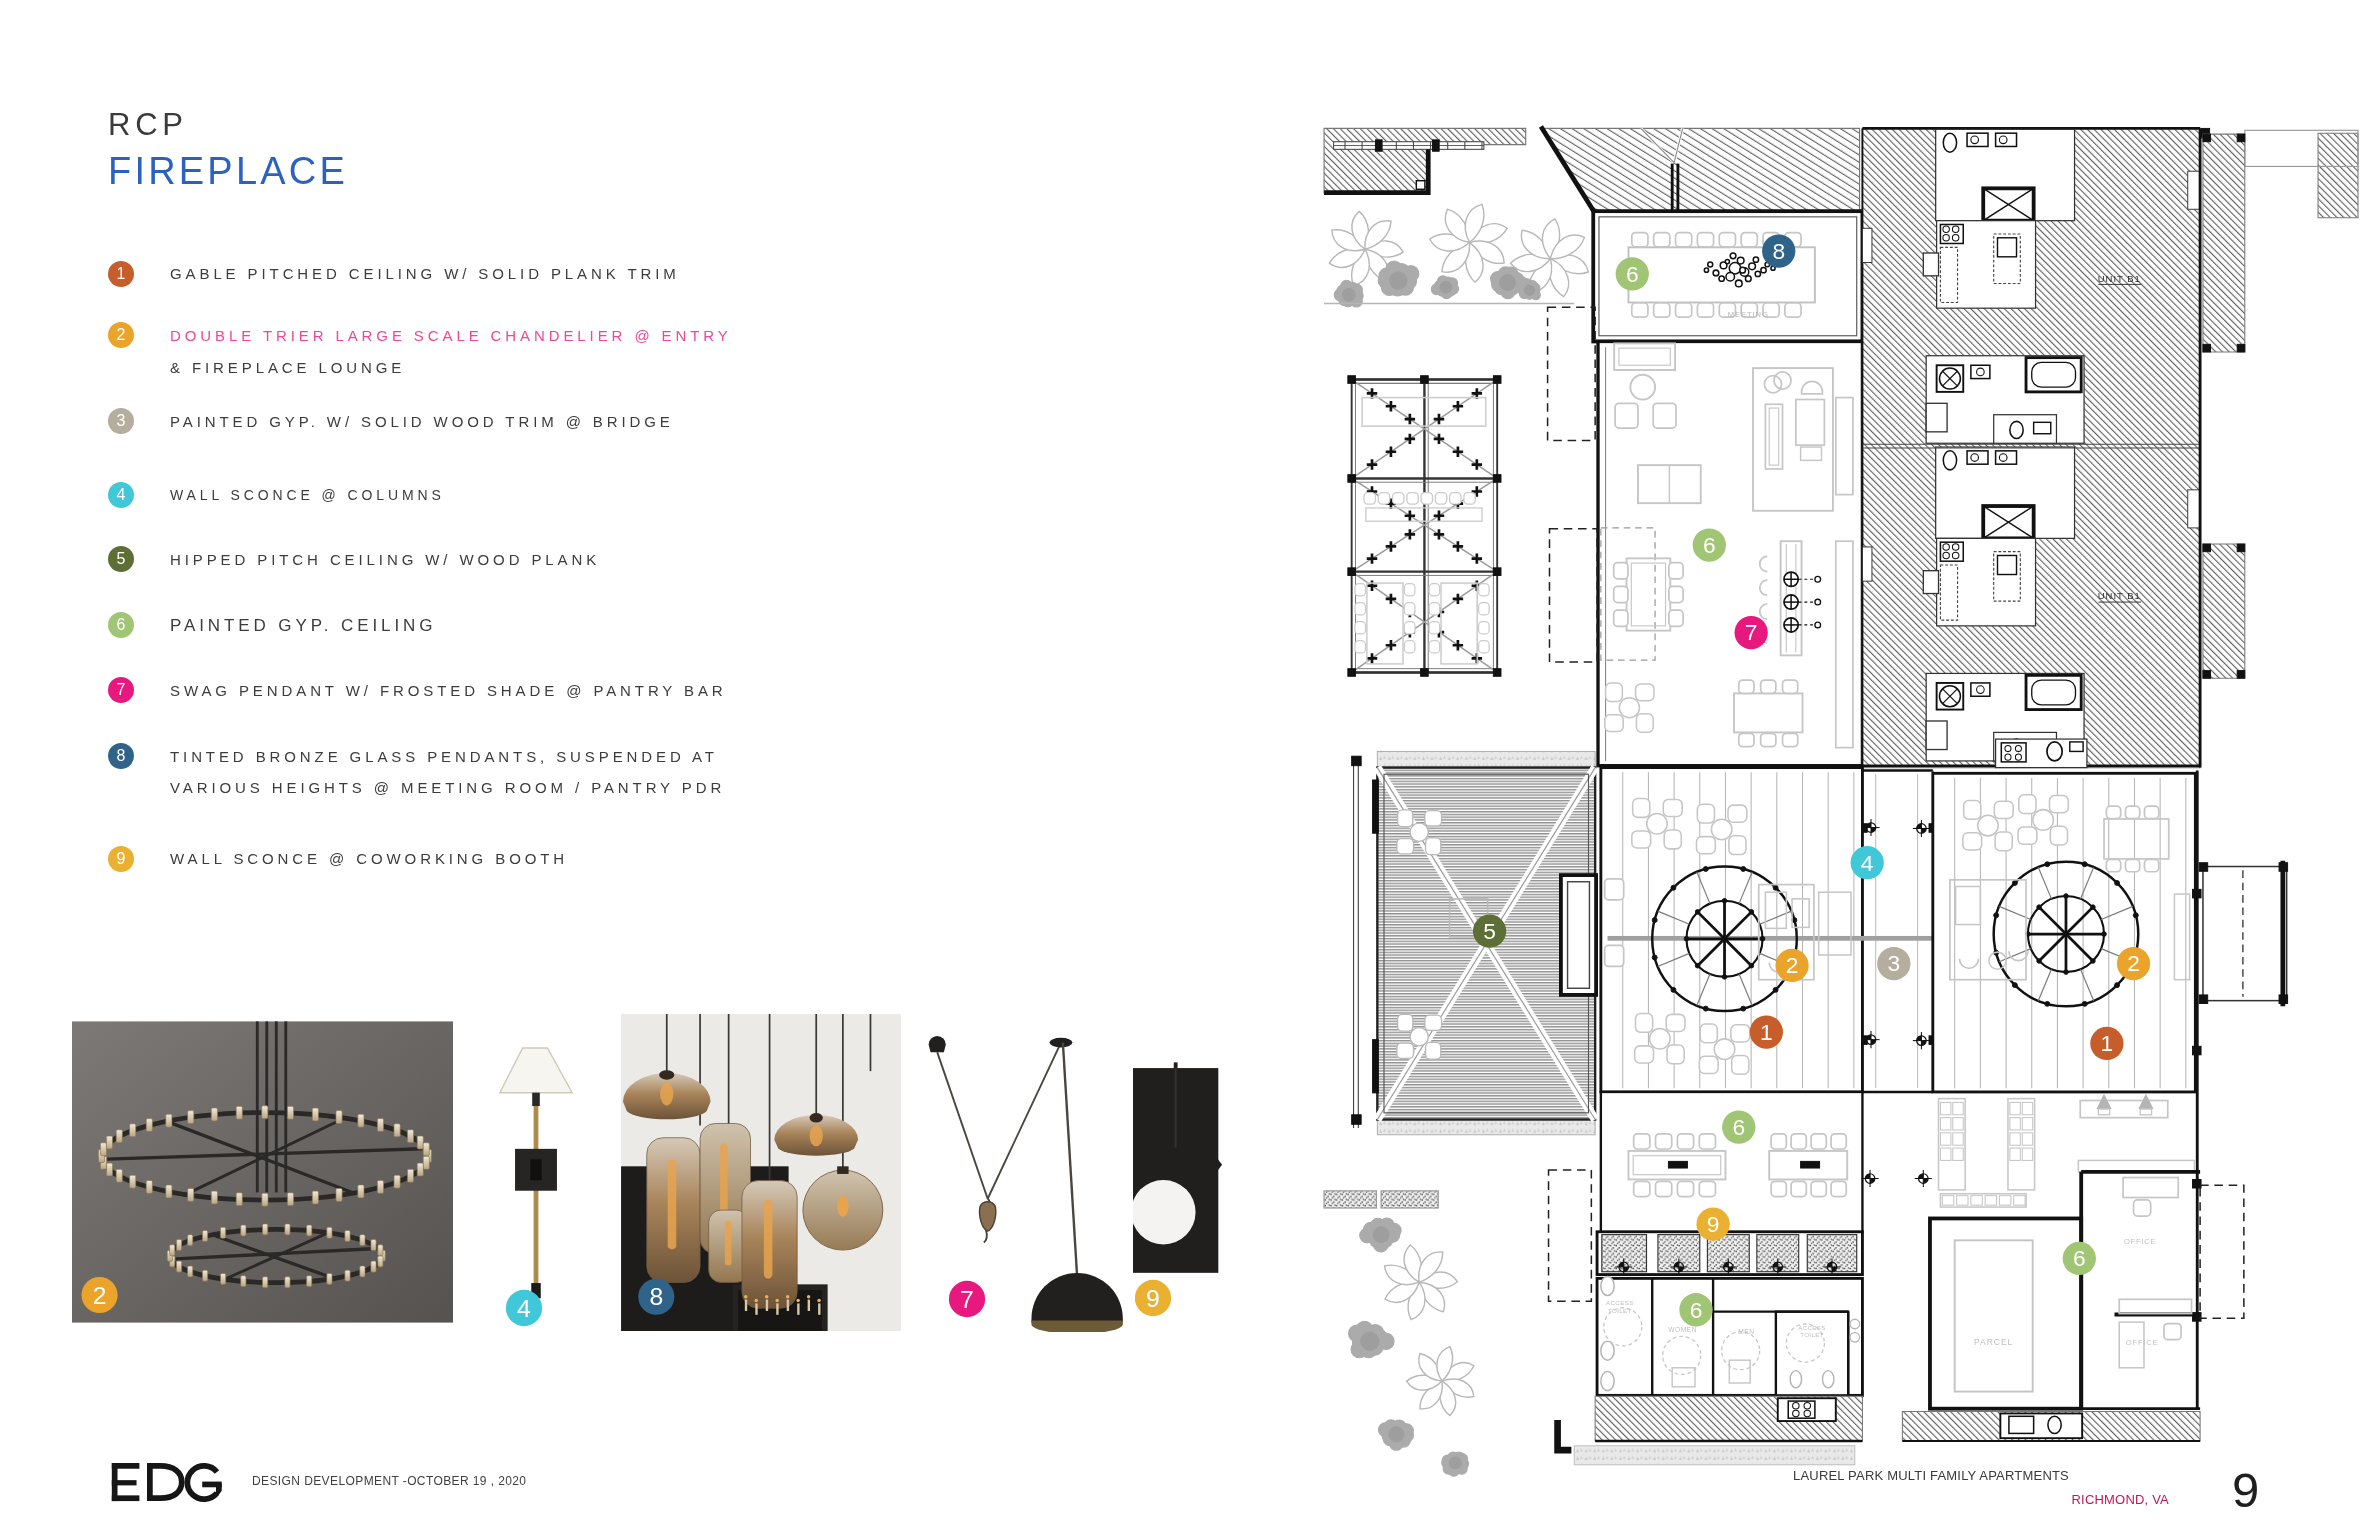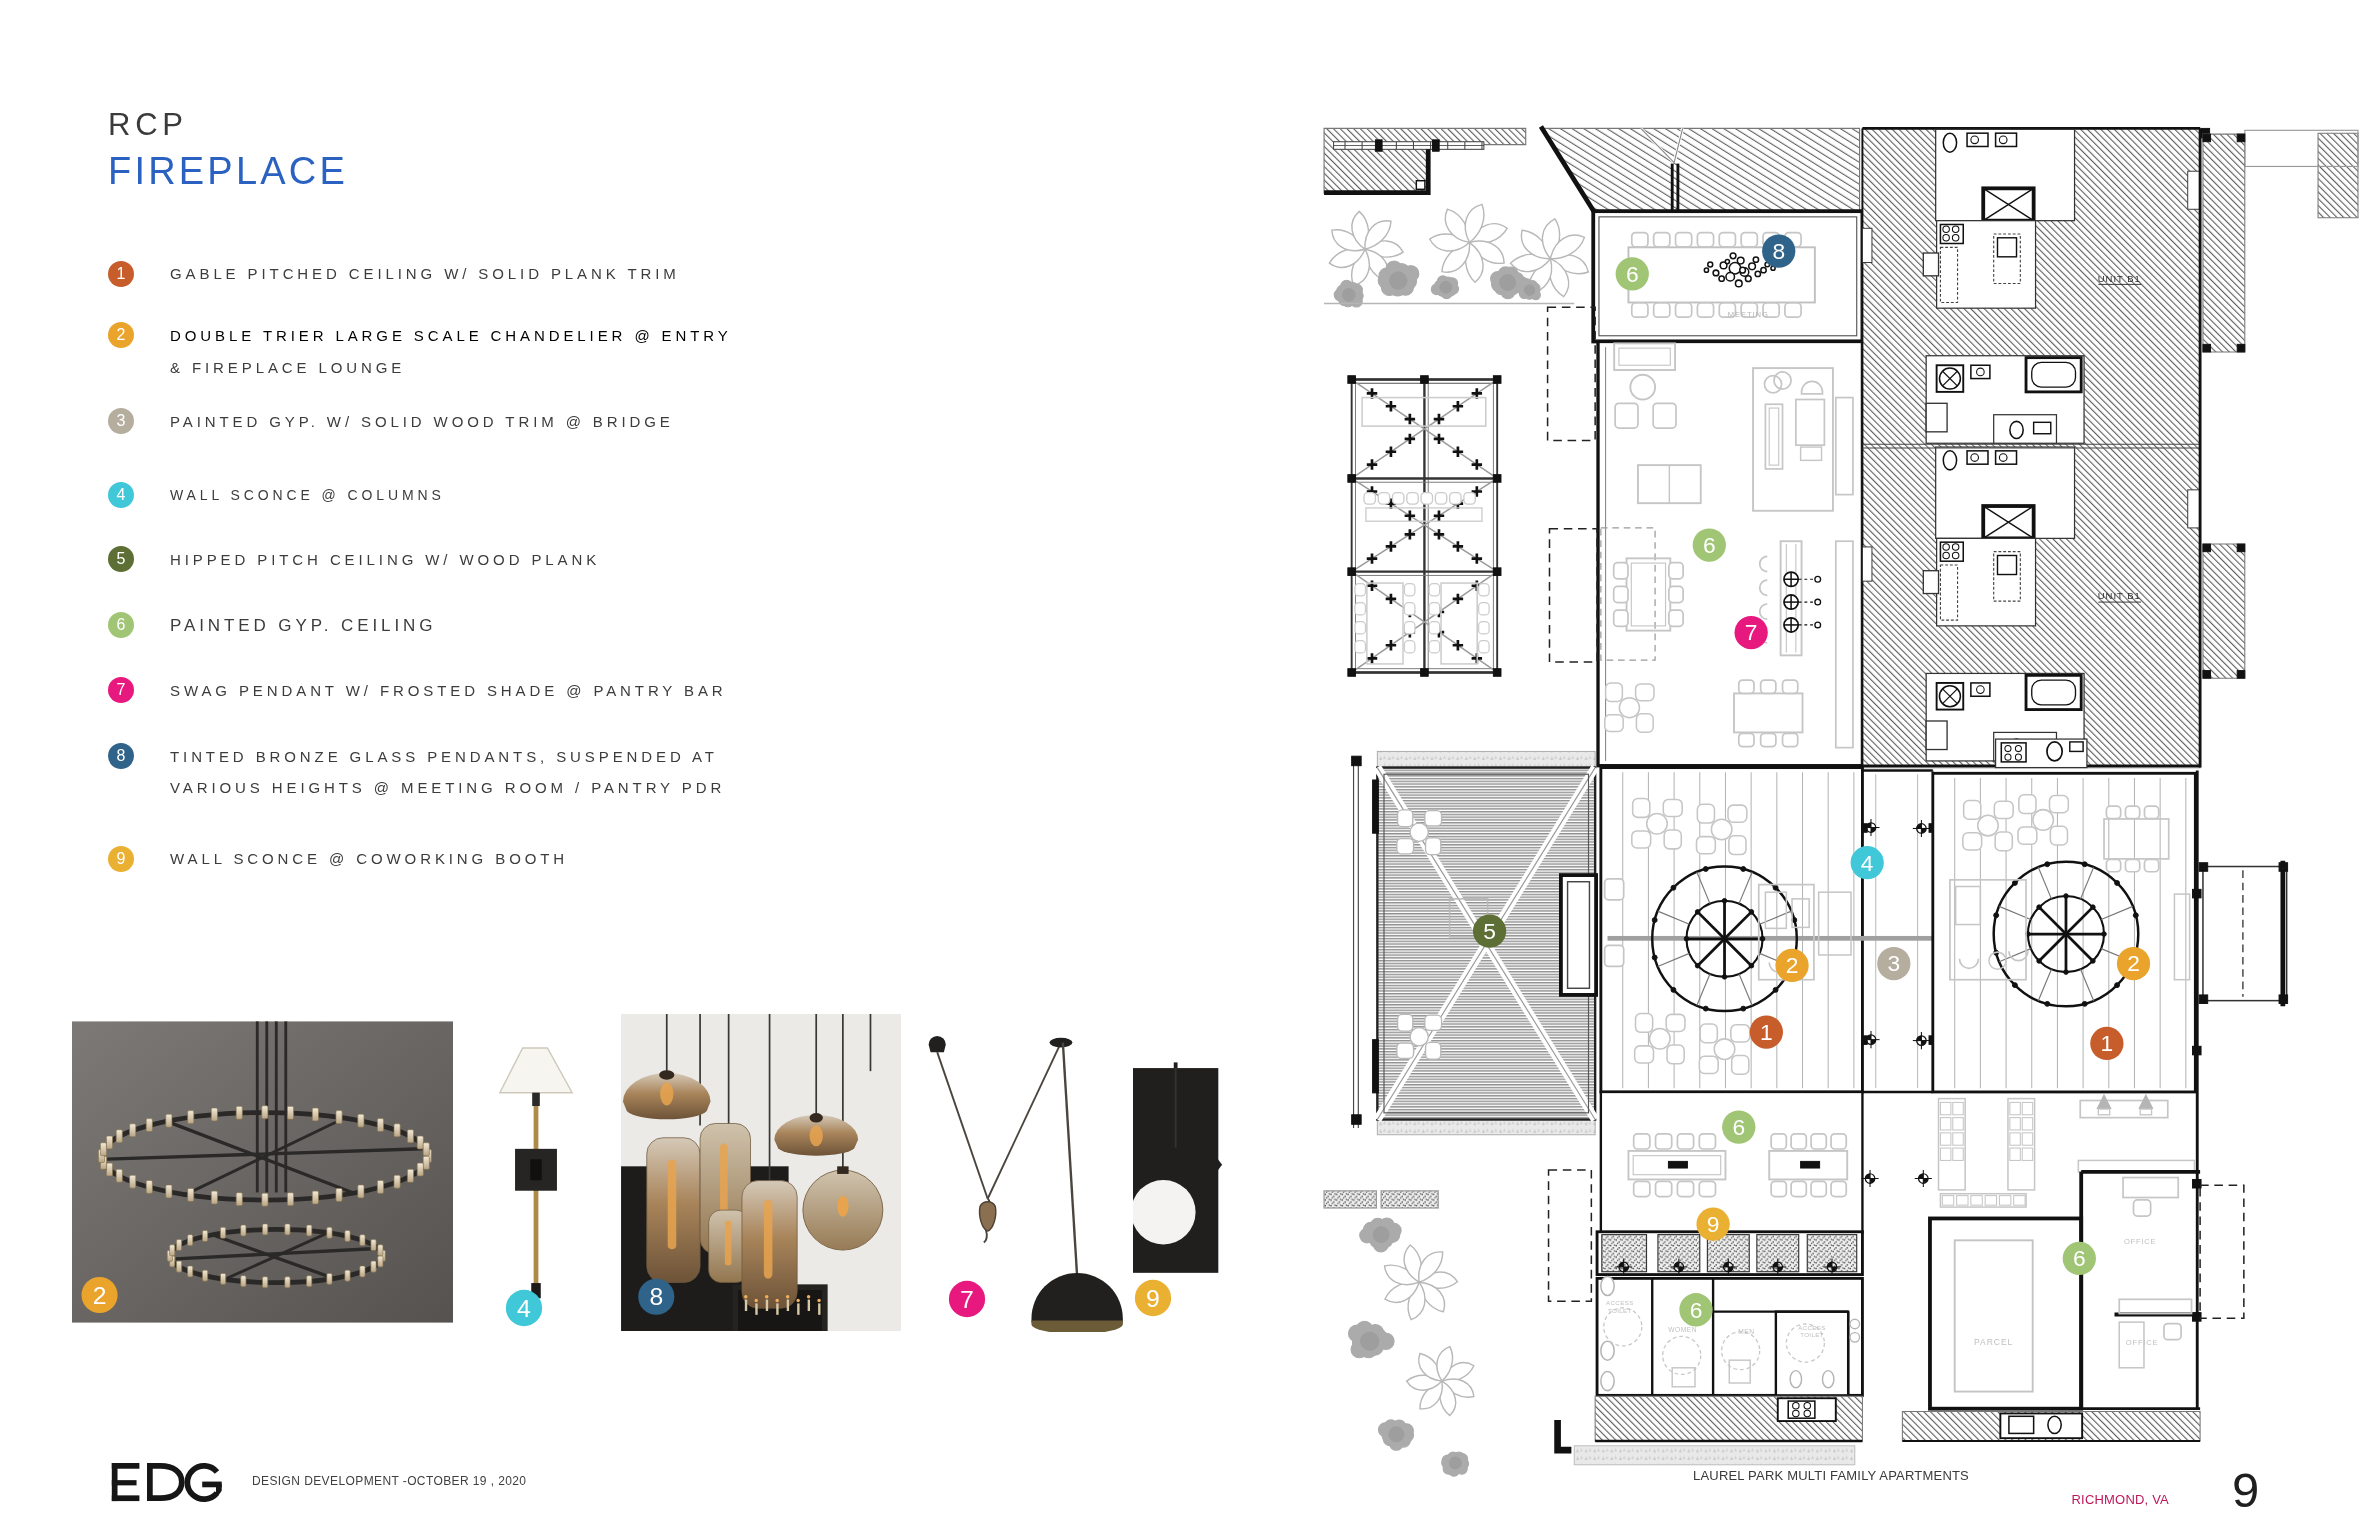--- a/index.html
+++ b/index.html
@@ -1504,33 +1504,33 @@
     <path d="M44 5 L55 5 C 69 5 77.5 11.5 77.5 22 C 77.5 32.5 69 39 55 39 L44 39 Z" stroke="#161616" stroke-width="6" fill="none"></path>
     <path d="M114.5 11.5 A 17.5 17.5 0 1 0 114.5 33.5" stroke="#161616" stroke-width="6" fill="none"></path>
     <rect x="99" y="21.5" width="20.5" height="6" fill="#161616"></rect>
     <path d="M113.5 24 L119.5 24 L119.5 31 C 118 34 116 36.5 113.5 38 Z" fill="#161616"></path>
   </svg>
 <div style="position:absolute;left:108px;top:107px;font-size:31px;color:#3b3b3b;letter-spacing:4.8px">RCP</div>
 <div style="position:absolute;left:108px;top:150px;font-size:38px;color:#2b62c2;letter-spacing:3.2px">FIREPLACE</div>
 <div style="position:absolute;left:108px;top:261px;width:26px;height:26px;border-radius:50%;background:#c65d2a;color:#fff;font-size:16px;line-height:26px;text-align:center">1</div>
 <div style="position:absolute;left:170px;top:265px;font-size:15px;color:#3c3c3c;letter-spacing:3.9px;white-space:nowrap">GABLE PITCHED CEILING W/ SOLID PLANK TRIM</div>
 <div style="position:absolute;left:108px;top:322px;width:26px;height:26px;border-radius:50%;background:#eaa42c;color:#fff;font-size:16px;line-height:26px;text-align:center">2</div>
-<div style="position:absolute;left:170px;top:327px;font-size:15px;color:#000000;letter-spacing:3.9px;white-space:nowrap">DOUBLE TRIER LARGE SCALE CHANDELIER @ ENTRY</div>
+<div style="position:absolute;left:170px;top:327px;font-size:15px;color:#ec4899;letter-spacing:3.9px;white-space:nowrap">DOUBLE TRIER LARGE SCALE CHANDELIER @ ENTRY</div>
 <div style="position:absolute;left:170px;top:359px;font-size:15px;color:#3c3c3c;letter-spacing:3.9px;white-space:nowrap">&amp; FIREPLACE LOUNGE</div>
 <div style="position:absolute;left:108px;top:408px;width:26px;height:26px;border-radius:50%;background:#b5ad9e;color:#fff;font-size:16px;line-height:26px;text-align:center">3</div>
 <div style="position:absolute;left:170px;top:413px;font-size:15px;color:#3c3c3c;letter-spacing:3.9px;white-space:nowrap">PAINTED GYP. W/ SOLID WOOD TRIM @ BRIDGE</div>
 <div style="position:absolute;left:108px;top:482px;width:26px;height:26px;border-radius:50%;background:#41c8d8;color:#fff;font-size:16px;line-height:26px;text-align:center">4</div>
 <div style="position:absolute;left:170px;top:487px;font-size:14px;color:#3c3c3c;letter-spacing:3.9px;white-space:nowrap">WALL SCONCE @ COLUMNS</div>
 <div style="position:absolute;left:108px;top:546px;width:26px;height:26px;border-radius:50%;background:#5d6f34;color:#fff;font-size:16px;line-height:26px;text-align:center">5</div>
 <div style="position:absolute;left:170px;top:551px;font-size:15px;color:#3c3c3c;letter-spacing:3.9px;white-space:nowrap">HIPPED PITCH CEILING W/ WOOD PLANK</div>
 <div style="position:absolute;left:108px;top:612px;width:26px;height:26px;border-radius:50%;background:#a0c574;color:#fff;font-size:16px;line-height:26px;text-align:center">6</div>
 <div style="position:absolute;left:170px;top:616px;font-size:17px;color:#3c3c3c;letter-spacing:3.9px;white-space:nowrap">PAINTED GYP. CEILING</div>
 <div style="position:absolute;left:108px;top:677px;width:26px;height:26px;border-radius:50%;background:#e7197f;color:#fff;font-size:16px;line-height:26px;text-align:center">7</div>
 <div style="position:absolute;left:170px;top:682px;font-size:15px;color:#3c3c3c;letter-spacing:3.9px;white-space:nowrap">SWAG PENDANT W/ FROSTED SHADE @ PANTRY BAR</div>
 <div style="position:absolute;left:108px;top:743px;width:26px;height:26px;border-radius:50%;background:#2f6389;color:#fff;font-size:16px;line-height:26px;text-align:center">8</div>
 <div style="position:absolute;left:170px;top:748px;font-size:15px;color:#3c3c3c;letter-spacing:3.9px;white-space:nowrap">TINTED BRONZE GLASS PENDANTS, SUSPENDED AT</div>
 <div style="position:absolute;left:170px;top:779px;font-size:15px;color:#3c3c3c;letter-spacing:3.9px;white-space:nowrap">VARIOUS HEIGHTS @ MEETING ROOM / PANTRY PDR</div>
 <div style="position:absolute;left:108px;top:846px;width:26px;height:26px;border-radius:50%;background:#e9b031;color:#fff;font-size:16px;line-height:26px;text-align:center">9</div>
 <div style="position:absolute;left:170px;top:850px;font-size:15px;color:#3c3c3c;letter-spacing:3.9px;white-space:nowrap">WALL SCONCE @ COWORKING BOOTH</div>
 <div style="position:absolute;left:252px;top:1474px;font-size:12px;color:#3f3f3f;letter-spacing:0.4px">DESIGN DEVELOPMENT -OCTOBER 19 , 2020</div>
-<div style="position:absolute;left:1693px;top:1468px;width:476px;text-align:left;font-size:13px;color:#3a3a3a;letter-spacing:0.2px">LAUREL PARK MULTI FAMILY APARTMENTS</div>
+<div style="position:absolute;left:1693px;top:1468px;width:476px;text-align:center;font-size:13px;color:#3a3a3a;letter-spacing:0.2px">LAUREL PARK MULTI FAMILY APARTMENTS</div>
 <div style="position:absolute;left:1693px;top:1492px;width:476px;text-align:right;font-size:13px;color:#be185d;letter-spacing:0.2px">RICHMOND, VA</div>
 <div style="position:absolute;left:2232px;top:1462px;font-size:49px;color:#1f1f1f">9</div>
 
 </body></html>

